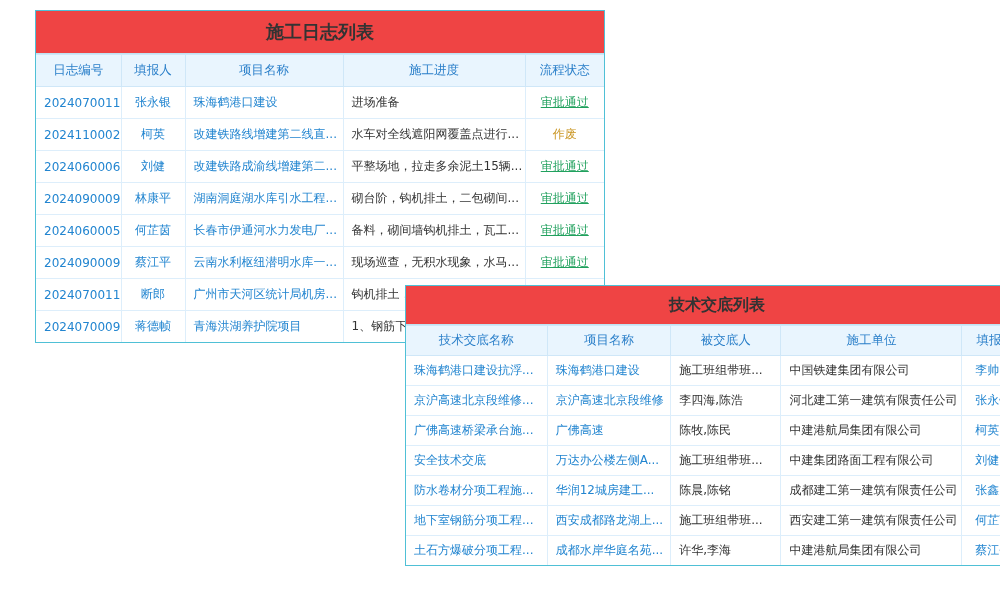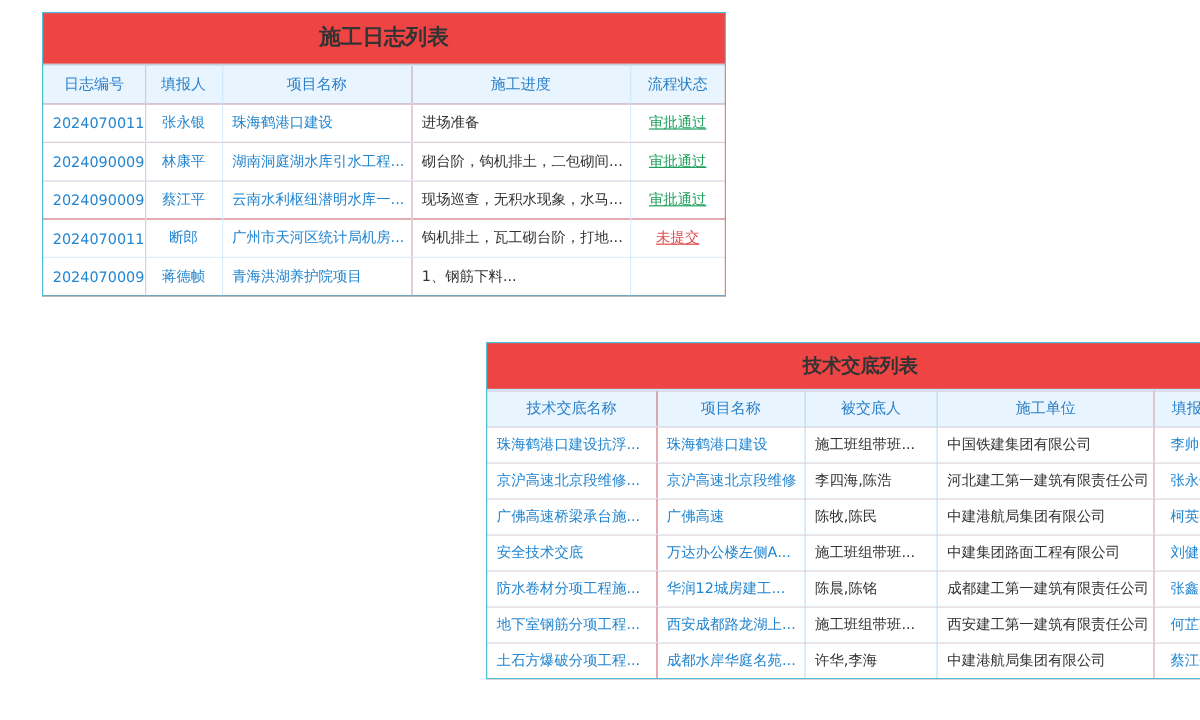--- a/index.html
+++ b/index.html
@@ -79,24 +79,45 @@
       </thead>
     <tbody id="log-body">
         <tr>
           <td><span class="link">2024070011</span></td>
           <td><span class="link">张永银</span></td>
           <td><span class="link">珠海鹤港口建设</span></td>
           <td><span>进场准备</span></td>
           <td><span class="status" style="color: rgb(33, 161, 94); text-decoration: underline;">审批通过</span></td>
         </tr>
         <tr>
+          <td><span class="link">2024110002</span></td>
+          <td><span class="link">柯英</span></td>
+          <td><span class="link">改建铁路线增建第二线直...</span></td>
+          <td><span>水车对全线遮阳网覆盖点进行...</span></td>
+          <td><span class="status" style="color: rgb(201, 148, 31);">作废</span></td>
+        </tr>
+        <tr>
+          <td><span class="link">2024060006</span></td>
+          <td><span class="link">刘健</span></td>
+          <td><span class="link">改建铁路成渝线增建第二...</span></td>
+          <td><span>平整场地，拉走多余泥土15辆...</span></td>
+          <td><span class="status" style="color: rgb(33, 161, 94); text-decoration: underline;">审批通过</span></td>
+        </tr>
+        <tr>
           <td><span class="link">2024090009</span></td>
           <td><span class="link">林康平</span></td>
           <td><span class="link">湖南洞庭湖水库引水工程...</span></td>
           <td><span>砌台阶，钩机排土，二包砌间...</span></td>
+          <td><span class="status" style="color: rgb(33, 161, 94); text-decoration: underline;">审批通过</span></td>
+        </tr>
+        <tr>
+          <td><span class="link">2024060005</span></td>
+          <td><span class="link">何芷茵</span></td>
+          <td><span class="link">长春市伊通河水力发电厂...</span></td>
+          <td><span>备料，砌间墙钩机排土，瓦工...</span></td>
           <td><span class="status" style="color: rgb(33, 161, 94); text-decoration: underline;">审批通过</span></td>
         </tr>
         <tr>
           <td><span class="link">2024090009</span></td>
           <td><span class="link">蔡江平</span></td>
           <td><span class="link">云南水利枢纽潜明水库一...</span></td>
           <td><span>现场巡查，无积水现象，水马...</span></td>
           <td><span class="status" style="color: rgb(33, 161, 94); text-decoration: underline;">审批通过</span></td>
         </tr>
         <tr>

